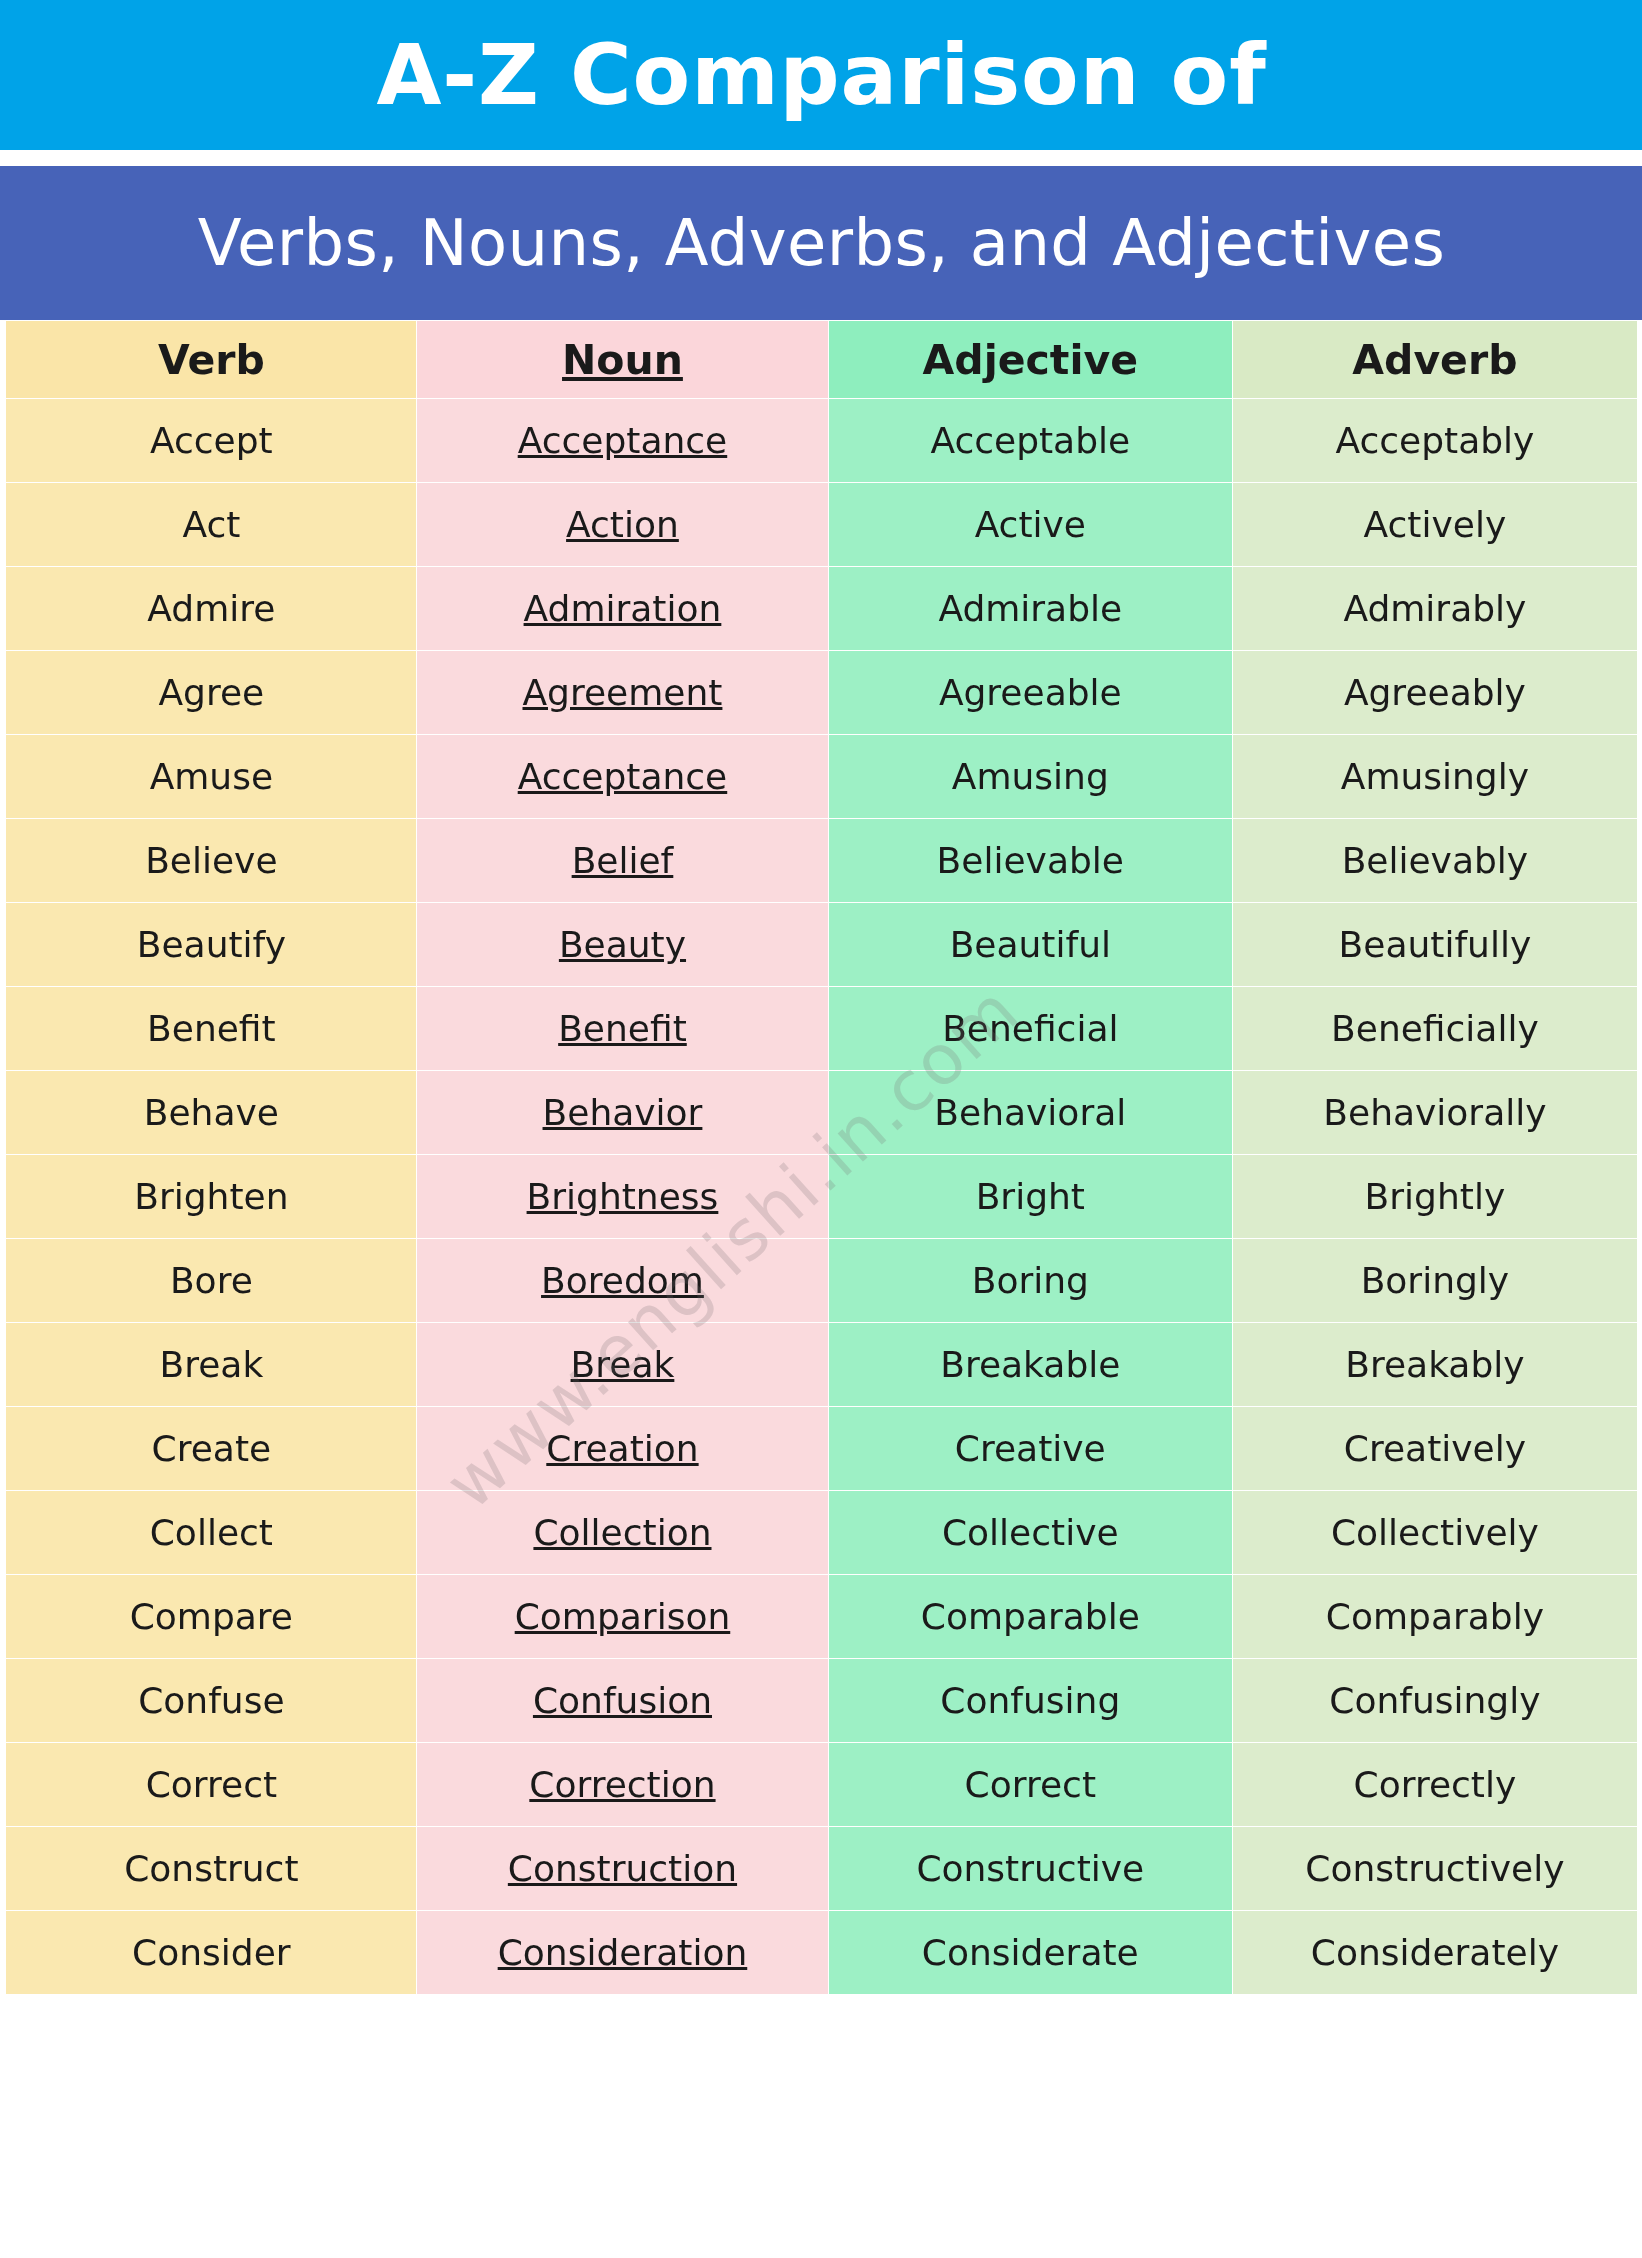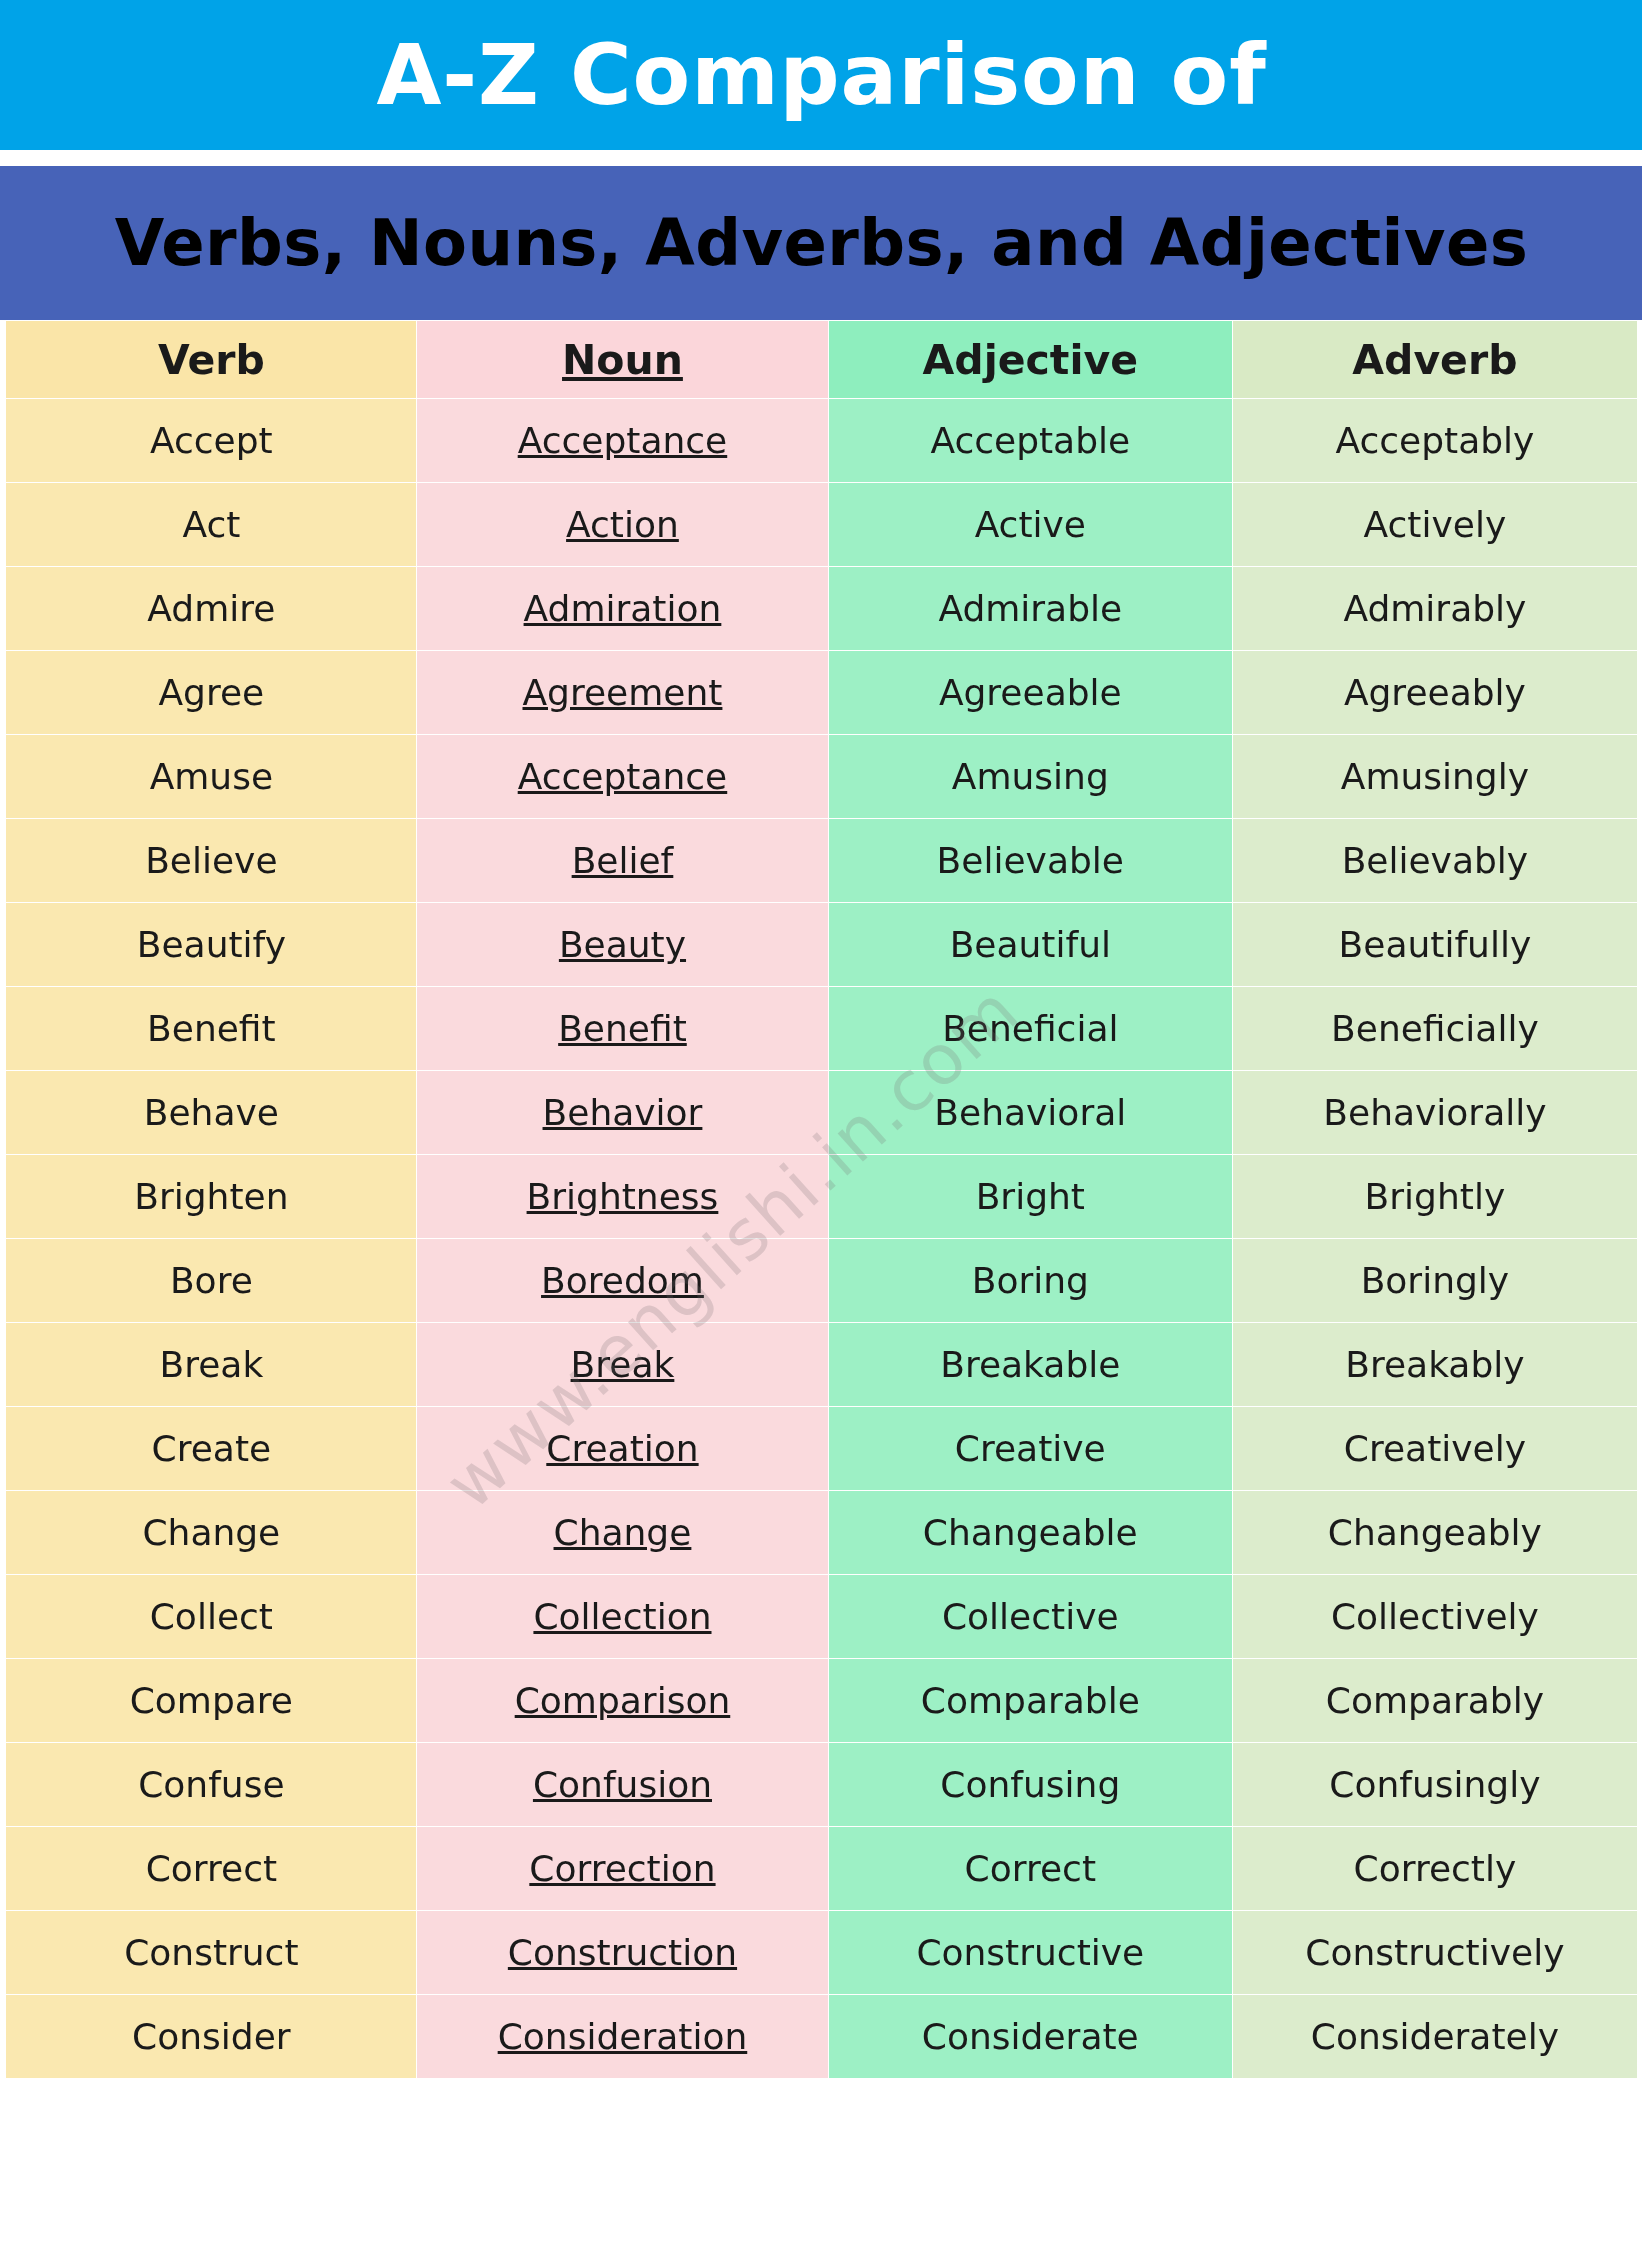--- a/index.html
+++ b/index.html
@@ -42,23 +42,23 @@
     background: #ffffff;
   }
   .banner-sub {
     background: #4763b8;
     height: 154px;
     display: flex;
     align-items: center;
     justify-content: center;
   }
   .banner-sub-text {
-    color: #000000;
+    color: #ffffff;
     font-size: 64px;
-    font-weight: bold;
+    font-weight: normal;
     letter-spacing: 0.4px;
     line-height: 1;
     text-align: right;
     white-space: nowrap;
   }
 
   
   .table-wrap {
     padding: 0 5.3px;
     position: relative;
@@ -230,26 +230,20 @@
             <td class="col-adj">Breakable</td>
             <td class="col-adv">Breakably</td>
           </tr>
           <tr>
             <td class="col-verb">Create</td>
             <td class="col-noun">Creation</td>
             <td class="col-adj">Creative</td>
             <td class="col-adv">Creatively</td>
           </tr>
           <tr>
-            <td class="col-verb">Change</td>
-            <td class="col-noun">Change</td>
-            <td class="col-adj">Changeable</td>
-            <td class="col-adv">Changeably</td>
-          </tr>
-          <tr>
             <td class="col-verb">Collect</td>
             <td class="col-noun">Collection</td>
             <td class="col-adj">Collective</td>
             <td class="col-adv">Collectively</td>
           </tr>
           <tr>
             <td class="col-verb">Compare</td>
             <td class="col-noun">Comparison</td>
             <td class="col-adj">Comparable</td>
             <td class="col-adv">Comparably</td>

